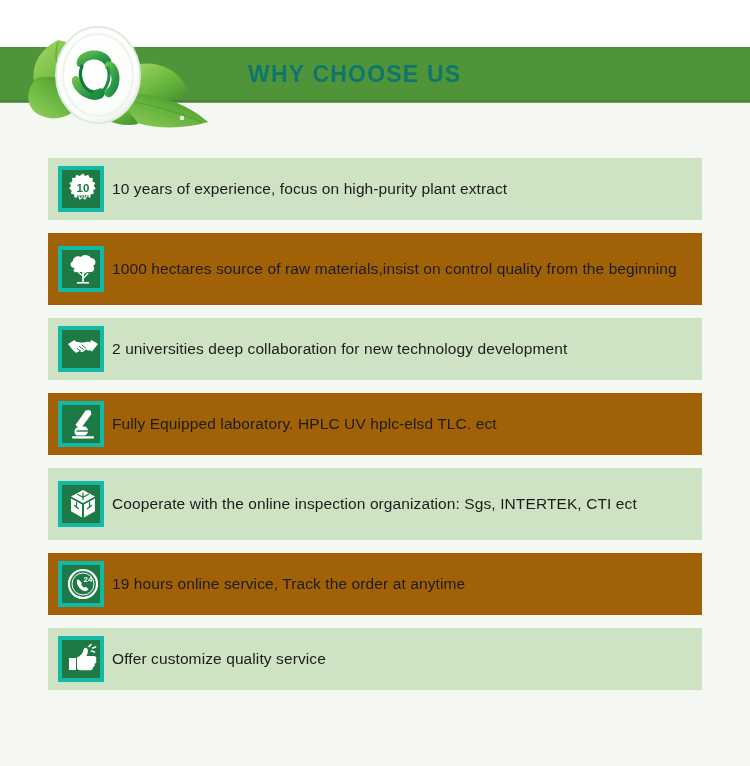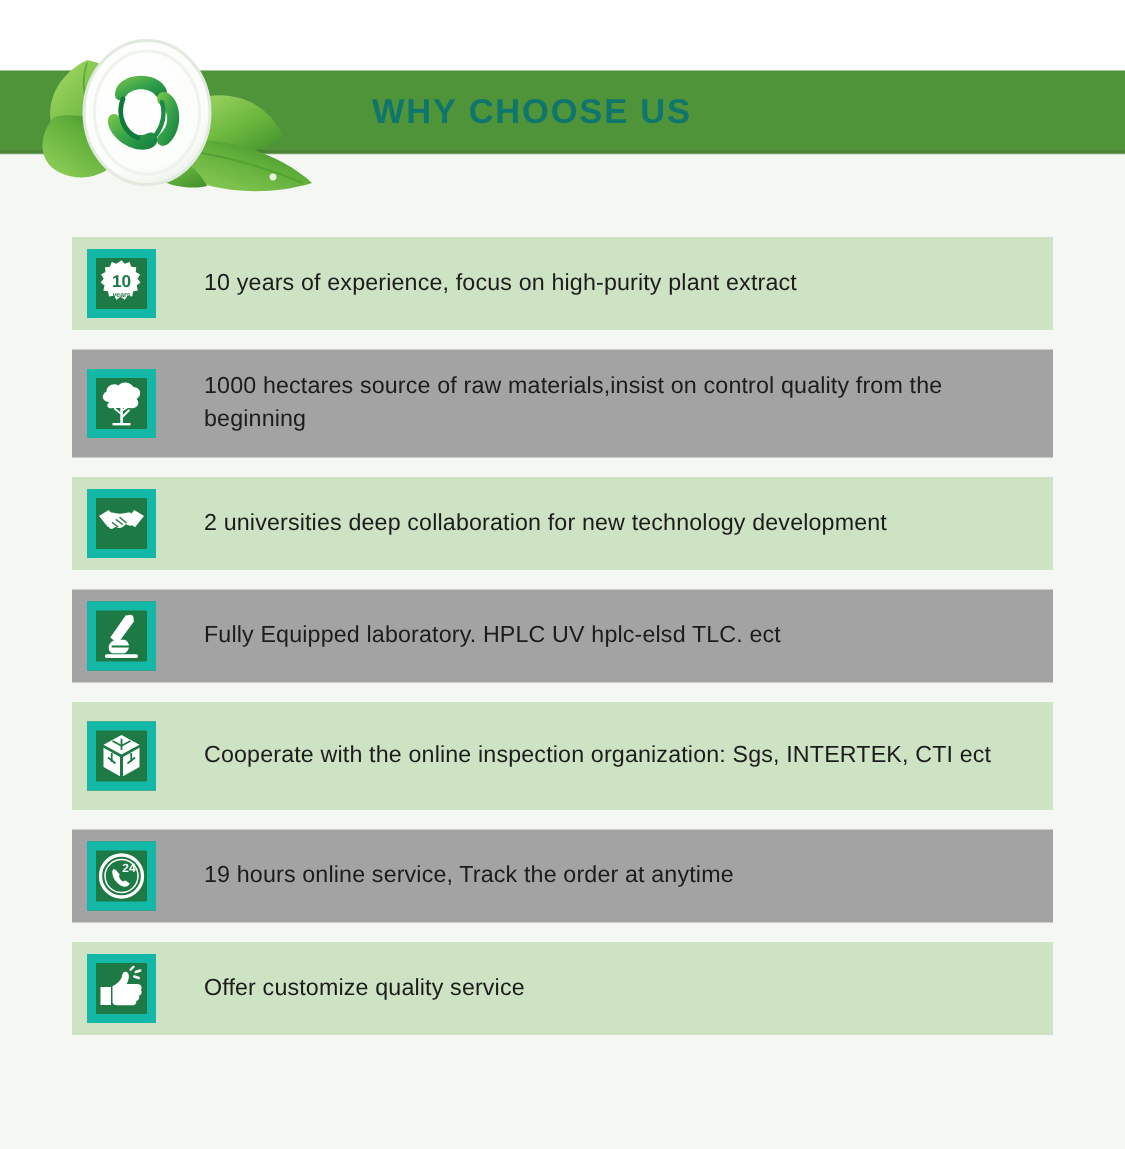--- a/index.html
+++ b/index.html
@@ -94,40 +94,40 @@
   .row {
     position: relative;
     display: flex;
     align-items: center;
     box-sizing: border-box;
     padding-left: 10px;
     padding-right: 12px;
     margin-bottom: 13px;
   }
   .row.tint-a { background: #cde3c3; }
-  .row.tint-b { background: #a3a3a3; }
+  .row.tint-b { background: #a16207; }
 
   .row.h1 { height: 62px; }
   .row.h2 { height: 72px; }
 
   .icon-box {
     flex: 0 0 auto;
     width: 46px;
     height: 46px;
     background: #1d7a44;
     display: flex;
     align-items: center;
     justify-content: flex-end;
-    border: 6px solid #14b8a6;
+    border: 4px solid #14b8a6;
     box-sizing: border-box;
   }
   .icon-box svg { display: block; }
 
   .row-text {
-    margin-left: 32px;
+    margin-left: 8px;
     color: #1c1c1c;
     font-size: 15.5px;
     line-height: 22px;
     font-family: "Liberation Sans", sans-serif;
     letter-spacing: .1px;
   }
 
   
   .bottom-fill {
     position: absolute;

